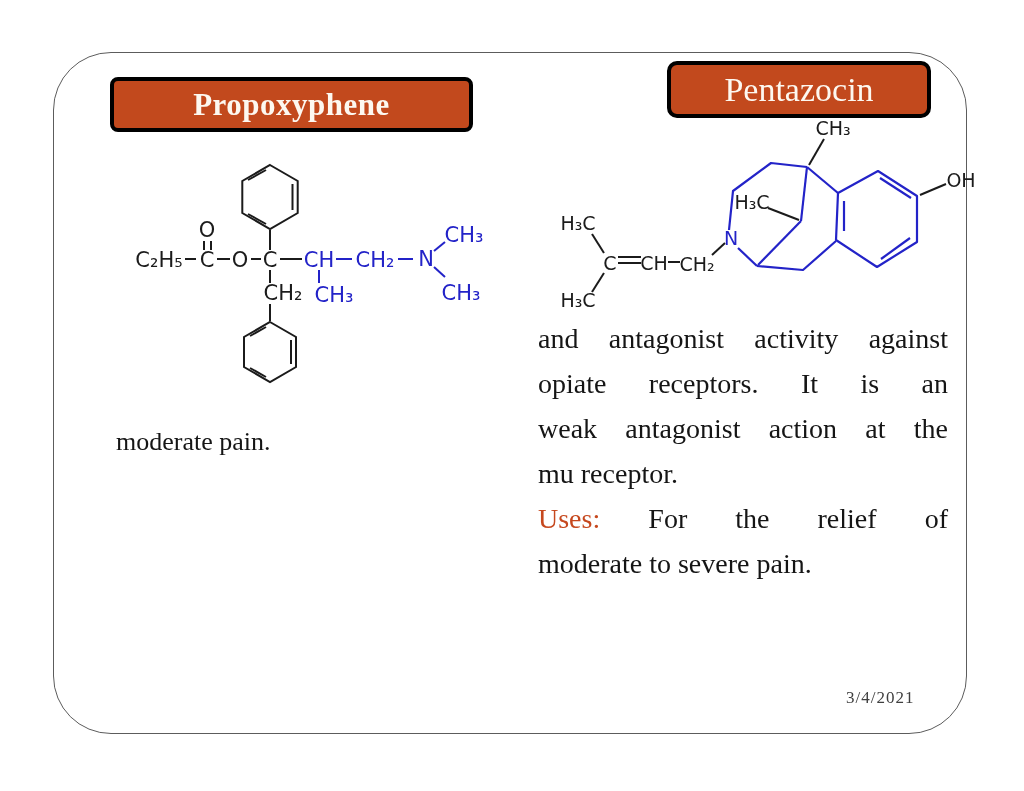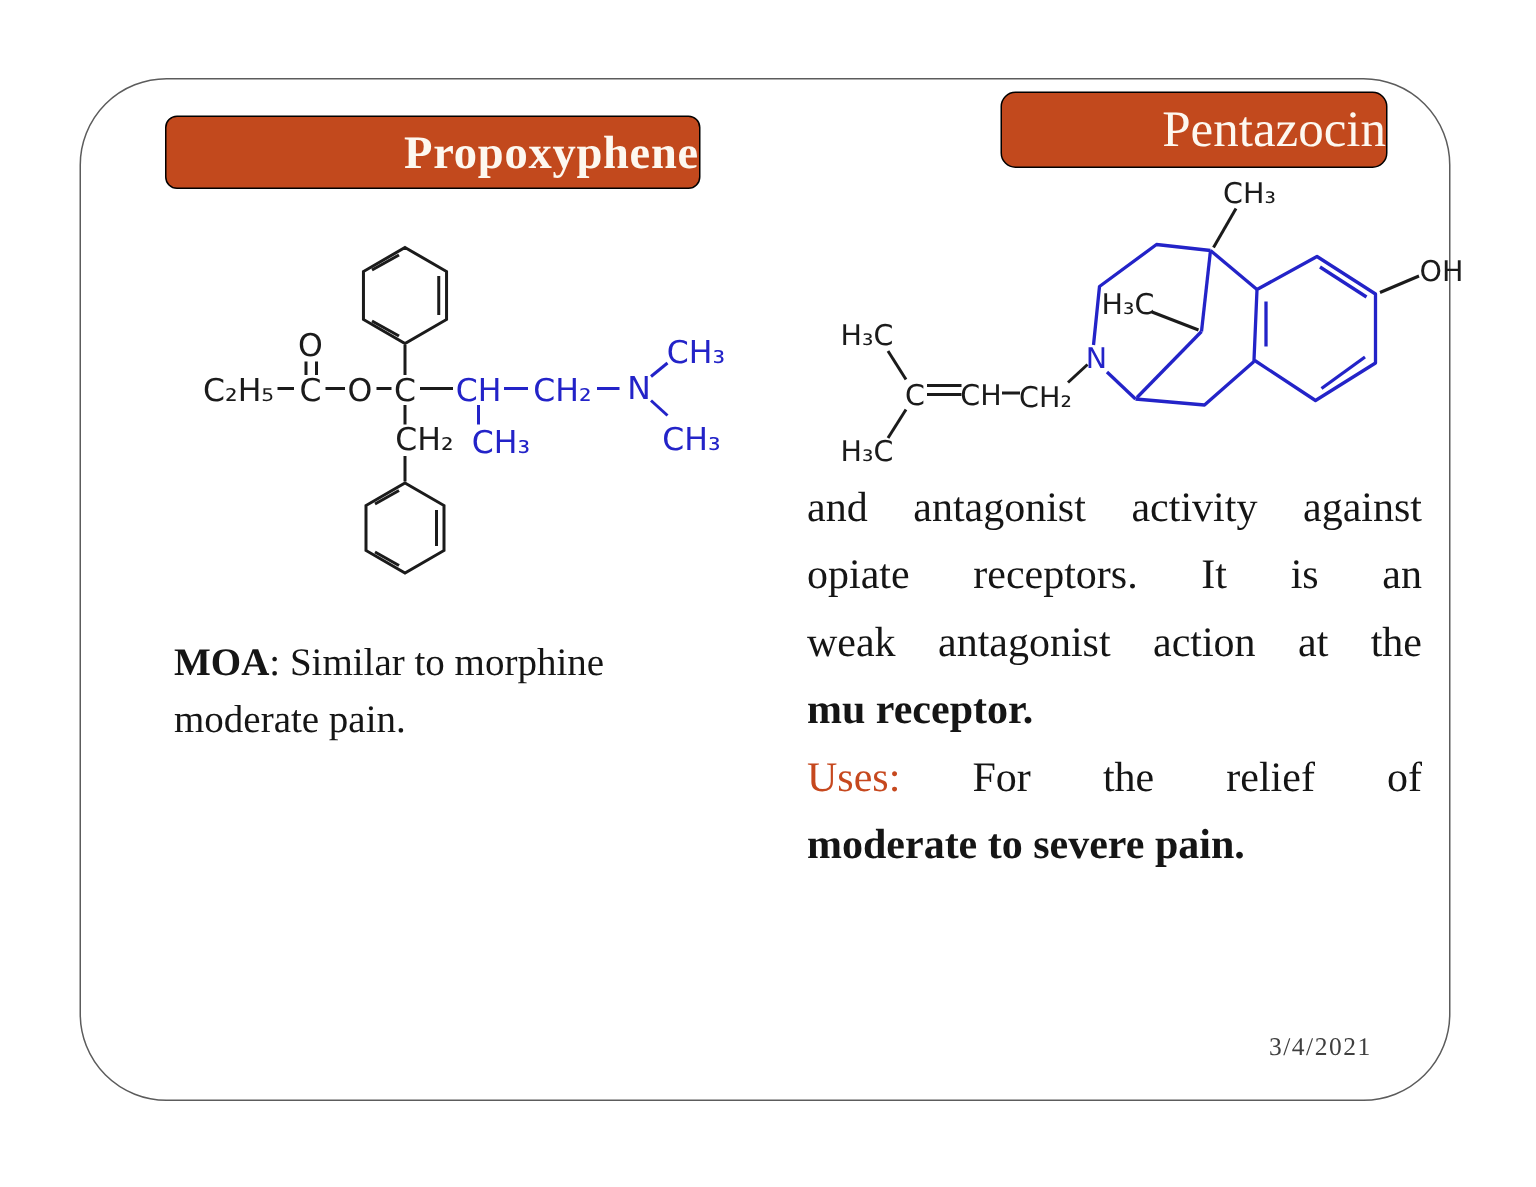--- a/index.html
+++ b/index.html
@@ -5,41 +5,41 @@
   html,body{margin:0;padding:0;background:#ffffff;}
   #canvas{
     position:relative;width:1024px;height:791px;background:#ffffff;overflow:hidden;
     font-family:"Liberation Serif",serif;color:#151515;
   }
   #border{
     position:absolute;left:53px;top:52px;width:912px;height:680px;
     border:1.5px solid #5c5c5c;border-radius:58px;background:#ffffff;
   }
   .title-box{
-    position:absolute;background:#c2491d;border:1px solid #000000;
-    display:flex;align-items:center;justify-content:flex-end;
+    position:absolute;background:#c2491d;border:4px solid #000000;
+    display:flex;align-items:center;justify-content:center;
     color:#fdf8f0;border-radius:8px;
   }
   #title-left{left:110px;top:77px;width:355px;height:47px;
     font-size:31px;font-weight:bold;letter-spacing:.5px;}
   #title-right{left:667px;top:61px;width:256px;height:49px;
     font-size:34px;font-weight:normal;border-radius:10px;}
   svg text{font-family:"DejaVu Sans",sans-serif;}
   .struct{position:absolute;}
   #left-text{
     position:absolute;left:116px;top:423px;width:370px;
     font-size:26px;line-height:38px;white-space:nowrap;
   }
   #left-text b{font-weight:bold;}
   #right-text{
     position:absolute;left:538px;top:316px;width:410px;
     font-size:28px;line-height:45px;
   }
   .jline{text-align:justify;text-align-last:justify;}
-  .lline{text-align:left;font-weight:bold;}
+  .lline{text-align:left;}
   .accent{color:#c6481e;}
   #date-stamp{
     position:absolute;left:846px;top:688px;width:120px;
     font-size:17px;color:#3f3f3f;letter-spacing:1px;
   }
 </style>
 </head>
 <body>
 
 <div id="canvas">
@@ -130,21 +130,20 @@
       <text x="752" y="209">H₃C</text>
       <text x="833" y="135">CH₃</text>
       <text x="961" y="187">OH</text>
     </g>
     <g font-size="19" fill="#2323c8" text-anchor="middle">
       <text x="731" y="245">N</text>
     </g>
   </svg>
 
   <div id="left-text">
-    <div><b>MOA</b><span>: Similar to morphine</span></div>
     <div>moderate pain.</div>
   </div>
 
   <div id="right-text">
     <div class="jline">and antagonist activity against</div>
     <div class="jline">opiate receptors. It is an</div>
     <div class="jline">weak antagonist action at the</div>
     <div class="lline">mu receptor.</div>
     <div class="jline"><span class="accent">Uses:</span> <span>For the relief of</span></div>
     <div class="lline">moderate to severe pain.</div>

